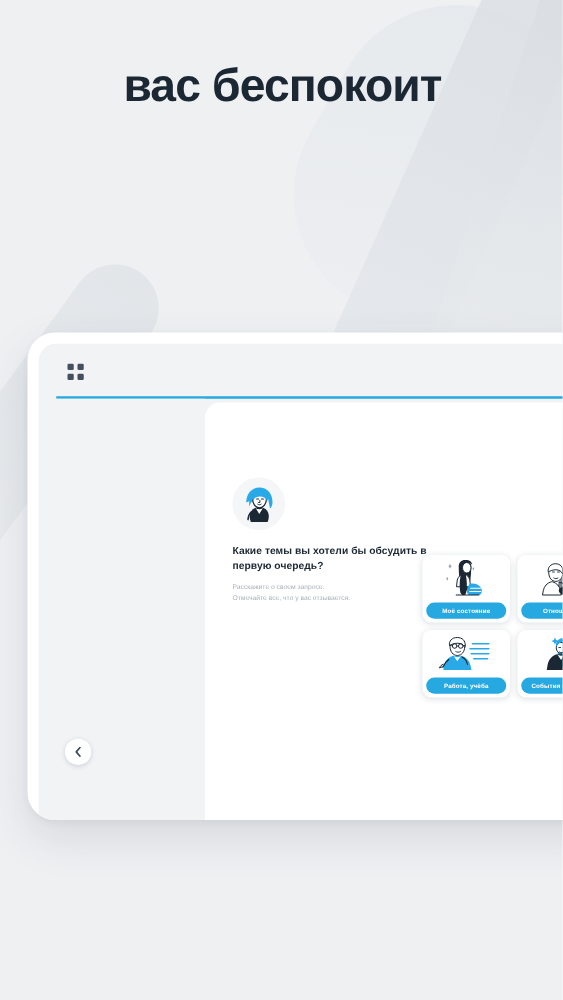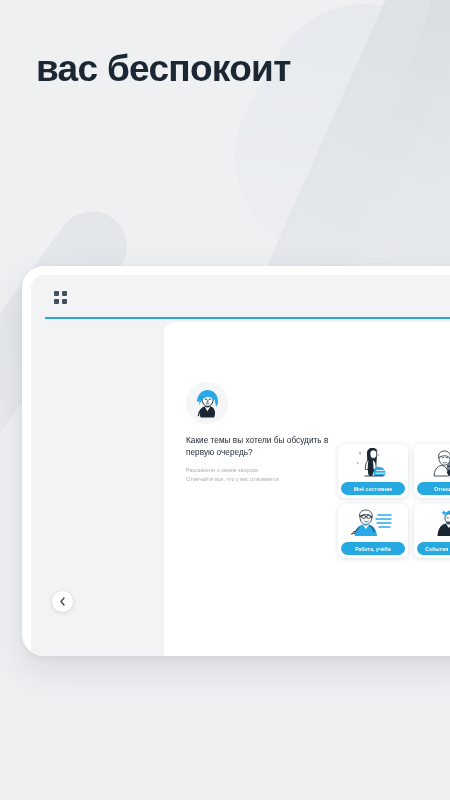--- a/index.html
+++ b/index.html
@@ -68,21 +68,21 @@
     left: 36px;
     top: 48px;
     width: 380px;
     z-index: 5;
     font-size: 37px;
     line-height: 1.16;
     font-weight: 700;
     letter-spacing: -0.7px;
     color: #1b2733;
   }
-  .headline .l2 { display:block; }
+  .headline .l2 { display:block;text-align:center; }
 
   
   .tablet {
     position: absolute;
     left: 22px;
     top: 266px;
     width: 470px;
     height: 390px;
     background: #ffffff;
     border-radius: 22px;
@@ -187,21 +187,21 @@
     background: #f4f6f8;
     position: relative;
     overflow: visible;
     margin-bottom: 11px;
   }
   .avatar svg { position:absolute; left:0; top:0; }
 
   .q-title {
     font-size: 8.2px;
     line-height: 1.45;
-    font-weight: 400;
+    font-weight: 700;
     color: #1b2733;
     max-width: 160px;
     letter-spacing: .05px;
   }
   .q-sub {
     margin-top: 7px;
     font-size: 5.4px;
     line-height: 1.65;
     color: #a8b0ba;
     max-width: 160px;

